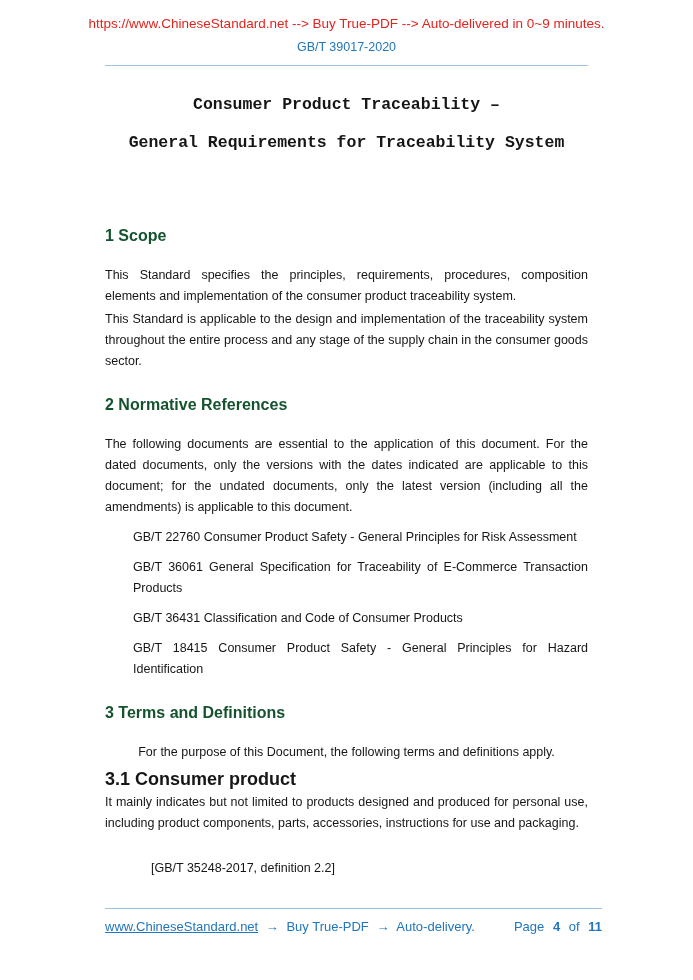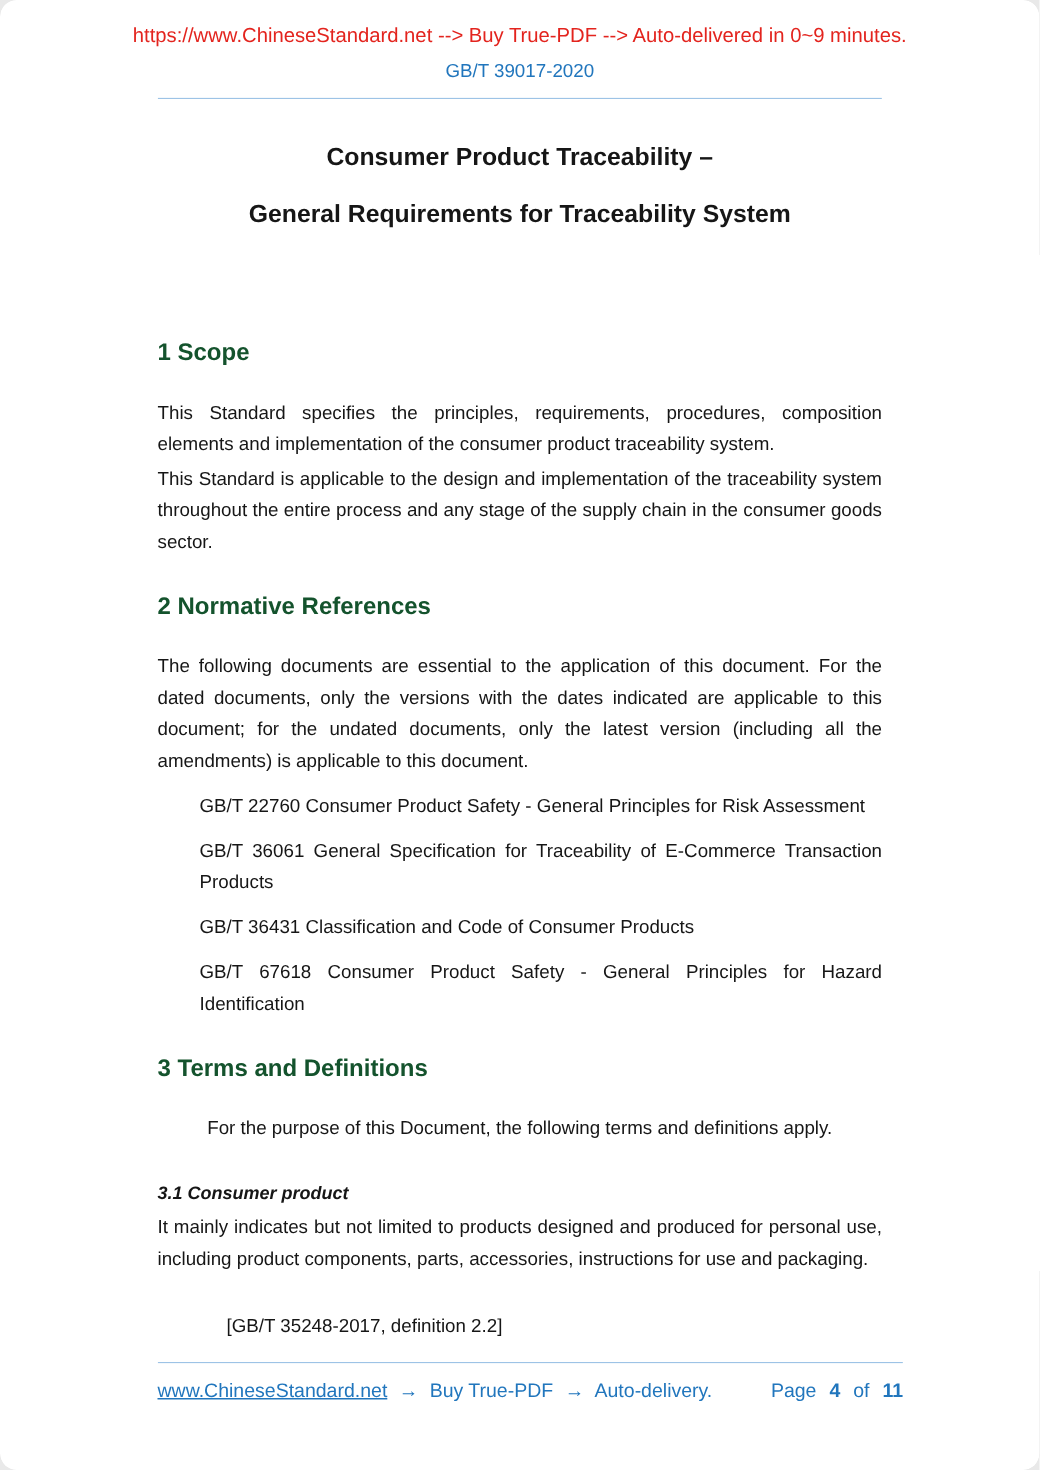--- a/index.html
+++ b/index.html
@@ -1,21 +1,21 @@
 <!DOCTYPE html>
 <html style="--promo_red: #e3241e; --link_blue: #2176bd; --rule_blue: #9dc3e6; --text_black: #161616;"><head>
 <meta charset="utf-8">
 <style>
   :root {
     --promo_red: #e3241e;
     --link_blue: #2176bd;
     --rule_blue: #9dc3e6;
     --text_black: #161616;
   }
-  * { margin: 0; padding: 0; box-sizing: border-box; border-radius: 11px; }
+  * { margin: 0; padding: 0; box-sizing: border-box; }
   html, body { background: #e9e9e9; }
   .page {
     position: relative;
     width: 693px;
     height: 980px;
     margin: 0 auto;
     background: #ffffff;
     font-family: "Liberation Sans", "DejaVu Sans", sans-serif;
     color: var(--text_black);
     padding: 0 105px;
@@ -45,20 +45,21 @@
     border-top: 1.5px solid var(--rule_blue);
     margin-top: 10px;
   }
   
   .title-block { margin-top: 28px; margin-bottom: 71px; }
   .title-line {
     text-align: center;
     font-size: 16.5px;
     font-weight: bold;
     line-height: 22px;
+    font-family: Liberation Mono, monospace;
   }
   .title-line + .title-line { margin-top: 16px; }
   
   h2.section-heading {
     font-size: 16px;
     font-weight: bold;
     line-height: 22px;
     margin: 22px 0 18px 0;
     color: #14532d;
   }
@@ -70,25 +71,24 @@
   }
   p.ref-item {
     font-size: 12.5px;
     line-height: 21px;
     text-align: justify;
     margin-top: 9px;
     padding-left: 28px;
   }
   p.single { text-align: center; }
   p.term-heading {
-    font-size: 12px;
+    font-size: 18px;
     font-weight: bold;
     line-height: 21px;
-    margin-top: 22px;
-    font-style: italic;
+    margin-top: 6px;
   }
   p.citation {
     font-size: 12.5px;
     line-height: 21px;
     margin-top: 24px;
     padding-left: 46px;
   }
   
   .footer {
     position: absolute;
@@ -137,21 +137,21 @@
 
   <h2 class="section-heading">1 Scope</h2>
   <p class="body-text">This Standard specifies the principles, requirements, procedures, composition elements and implementation of the consumer product traceability system.</p>
   <p class="body-text">This Standard is applicable to the design and implementation of the traceability system throughout the entire process and any stage of the supply chain in the consumer goods sector.</p>
 
   <h2 class="section-heading">2 Normative References</h2>
   <p class="body-text">The following documents are essential to the application of this document. For the dated documents, only the versions with the dates indicated are applicable to this document; for the undated documents, only the latest version (including all the amendments) is applicable to this document.</p>
   <p class="ref-item">GB/T 22760 Consumer Product Safety - General Principles for Risk Assessment</p>
   <p class="ref-item">GB/T 36061 General Specification for Traceability of E-Commerce Transaction Products</p>
   <p class="ref-item">GB/T 36431 Classification and Code of Consumer Products</p>
-  <p class="ref-item">GB/T 67618 Consumer Product Safety - General Principles for Hazard Identification</p>
+  <p class="ref-item">GB/T 18415 Consumer Product Safety - General Principles for Hazard Identification</p>
 
   <h2 class="section-heading">3 Terms and Definitions</h2>
   <p class="body-text single">For the purpose of this Document, the following terms and definitions apply.</p>
   <p class="term-heading">3.1 Consumer product</p>
   <p class="body-text">It mainly indicates but not limited to products designed and produced for personal use, including product components, parts, accessories, instructions for use and packaging.</p>
   <p class="citation">[GB/T 35248-2017, definition 2.2]</p>
 
   <div class="footer">
     <hr class="footer-rule">
     <div class="footer-row">

